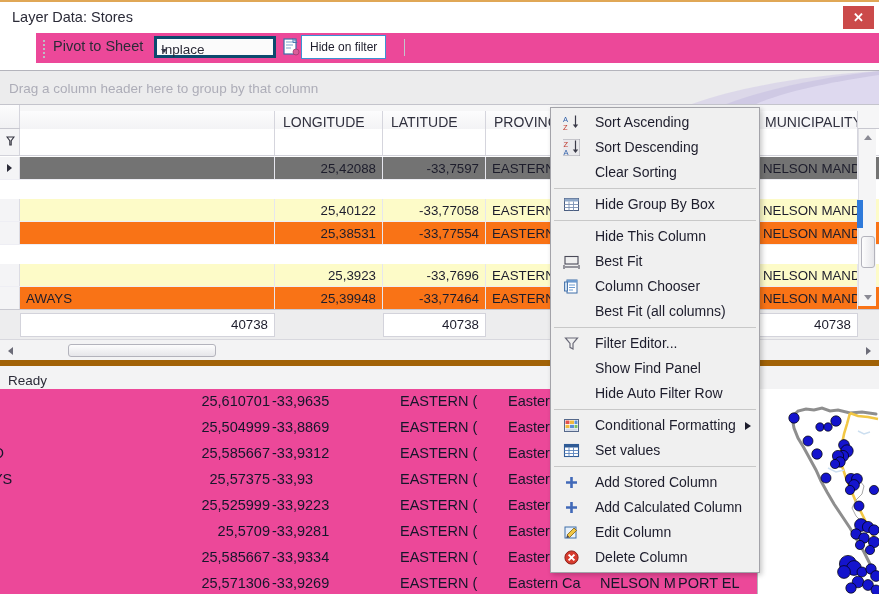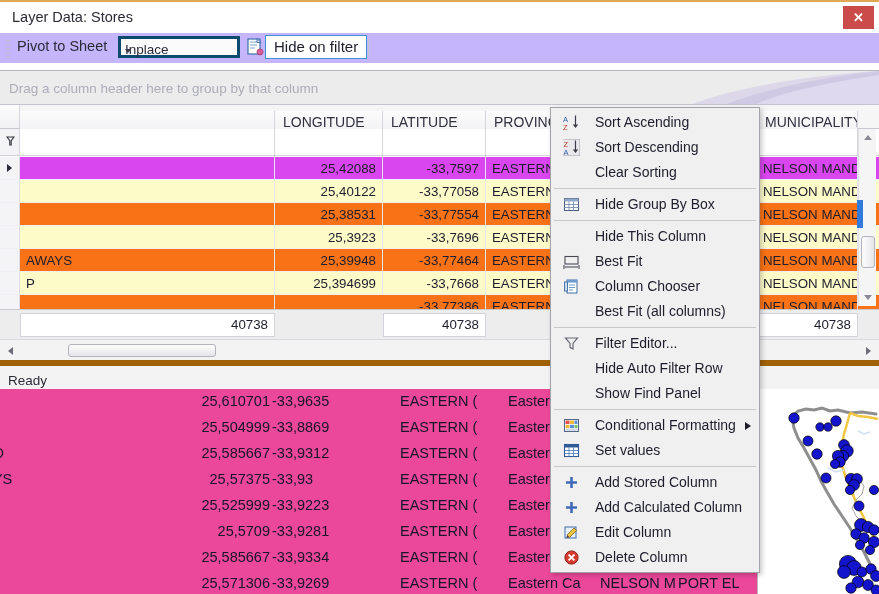--- a/index.html
+++ b/index.html
@@ -117,22 +117,23 @@
     font-weight: bold;
     text-align: center;
     line-height: 23px;
     cursor: pointer;
   }
 
   
   .toolbar {
     position: relative;
     height: 31px;
-    background: #c4b5fd;
+    background: #ec4899;
     border-bottom: 1px solid #ffffff;
+    margin-left: 36px;
   }
   .grip-dots {
     position: absolute;
     left: 7px; top: 7px;
     width: 4px; height: 17px;
   }
   .grip-dots i {
     display: block;
     width: 2px; height: 2px;
     background: #bcbcc4;
@@ -173,21 +174,21 @@
     width: 22px; height: 22px;
     cursor: pointer;
   }
   .tb-toggle {
     position: absolute;
     left: 265px; top: 2px;
     height: 24px;
     padding: 0 8px;
     border: 1px solid #3c92d4;
     background: #ffffff;
-    font-size: 15px;
+    font-size: 12px;
     line-height: 22px;
     color: #1d1d2c;
     cursor: pointer;
   }
   .tb-caret-tail {
     position: absolute;
     left: 368px; top: 6px;
     width: 1px; height: 17px;
     background: #c4c4cc;
   }
@@ -302,22 +303,22 @@
   .gcell {
     position: absolute;
     top: 0; height: 22px;
     padding: 0 6px;
     white-space: nowrap;
     overflow: hidden;
     border-right: 1px solid #e6e6ee;
   }
   .num { text-align: right; }
   .row-a { background: #f97316; }
-  .row-b { background: #fdfbc8; }
-  .row-sel { background: #d946ef; }
+  .row-b { background: #fdfbc8; margin-top: 19px; }
+  .row-sel { background: #737373; }
 
   
   .summary {
     position: absolute;
     left: 0; top: 204px;
     width: 879px; height: 30px;
     background: #ededee;
     border-top: 1px solid #c9c9d1;
   }
   .scell {
@@ -798,22 +799,22 @@
             <rect x="4" y="2" width="10" height="13" fill="#ffffff" stroke="#3f6ea8" stroke-width="1"></rect>
             <rect x="4" y="2" width="10" height="2.6" fill="#6d9bd0"></rect>
             <path d="M6 7h6M6 9.5h6M6 12h4" stroke="#6d9bd0" stroke-width="1"></path>
             <rect x="1.5" y="4" width="3" height="9" fill="#c9dcef" stroke="#3f6ea8" stroke-width="0.9"></rect>
           </svg></span><span>Column Chooser</span></div>
       <div class="mi"><span>Best Fit (all columns)</span></div>
       <div class="msep"></div>
       <div class="mi"><span class="mi-icon"><svg width="17" height="17" viewBox="0 0 17 17">
             <path d="M2.5 3 L14.5 3 L10 8.4 L10 14 L7 12.3 L7 8.4 Z" fill="none" stroke="#6a6a78" stroke-width="1.2"></path>
           </svg></span><span>Filter Editor...</span></div>
+      <div class="mi"><span>Show Find Panel</span></div>
       <div class="mi"><span>Hide Auto Filter Row</span></div>
-      <div class="mi"><span>Show Find Panel</span></div>
       <div class="msep"></div>
       <div class="mi"><span class="mi-icon"><svg width="17" height="17" viewBox="0 0 17 17">
             <rect x="1.5" y="2.5" width="14" height="12" fill="#ffffff" stroke="#55688a" stroke-width="1"></rect>
             <rect x="2.5" y="3.5" width="4" height="3.5" fill="#e4524a"></rect>
             <rect x="7" y="3.5" width="4" height="3.5" fill="#f0b93d"></rect>
             <rect x="11.5" y="3.5" width="3" height="3.5" fill="#5b8fd4"></rect>
             <rect x="2.5" y="7.8" width="4" height="3.2" fill="#f0b93d"></rect>
             <rect x="7" y="7.8" width="4" height="3.2" fill="#5b8fd4"></rect>
             <rect x="11.5" y="7.8" width="3" height="3.2" fill="#7bbf63"></rect>
             <rect x="2.5" y="11.4" width="12" height="2.5" fill="#cfd9e8"></rect>

